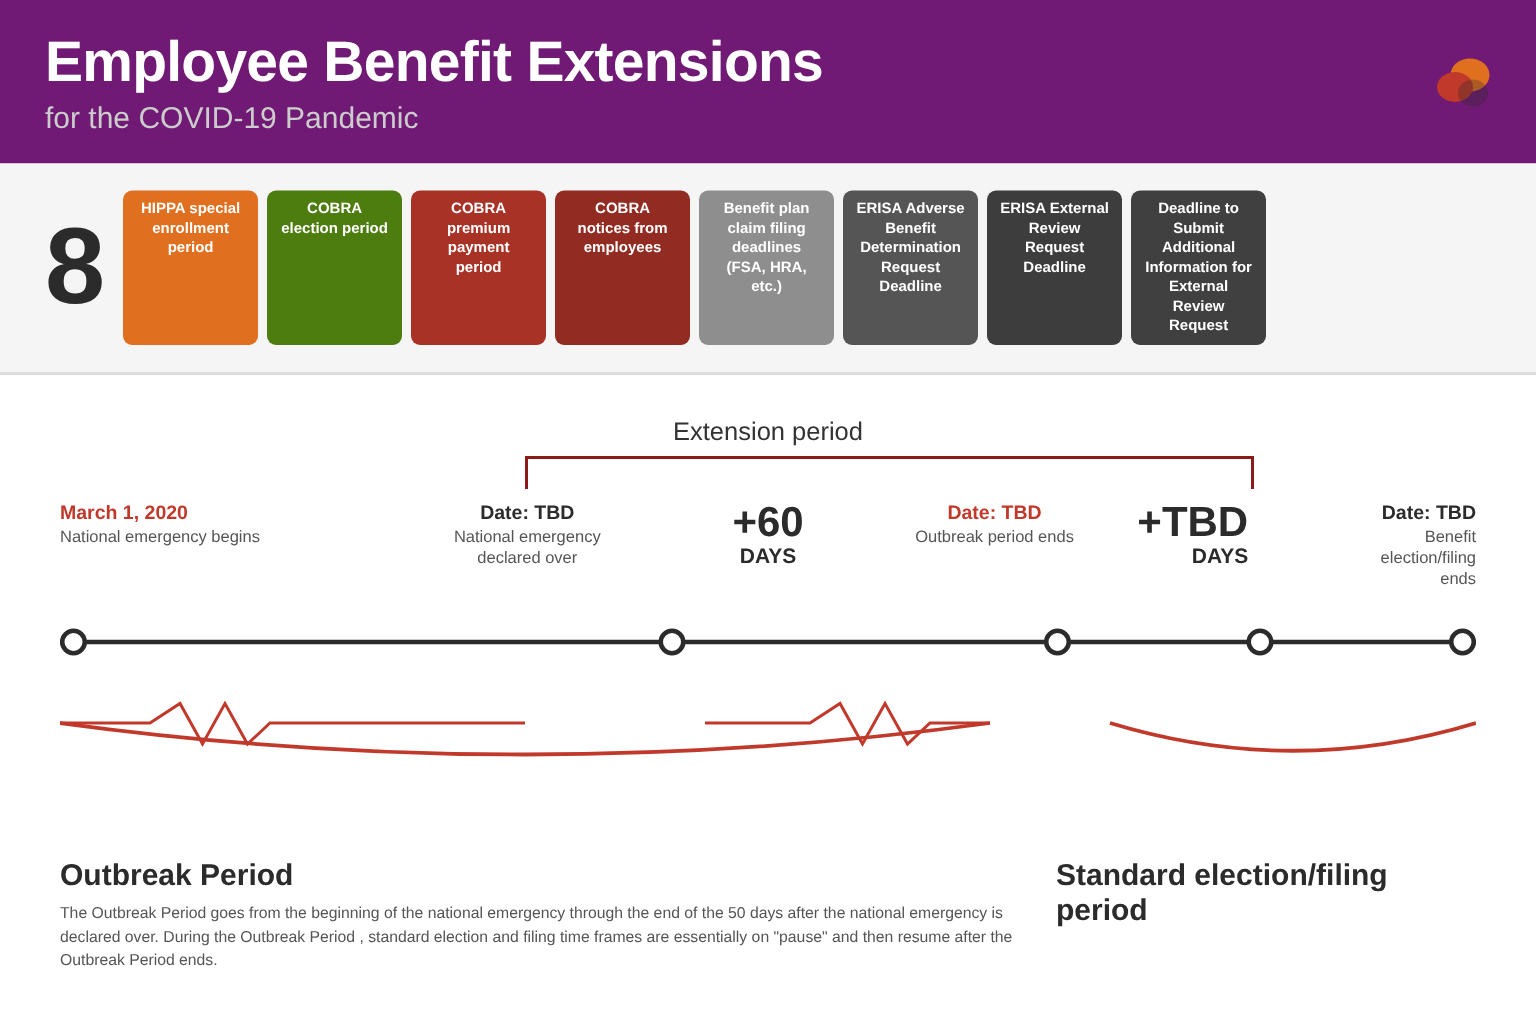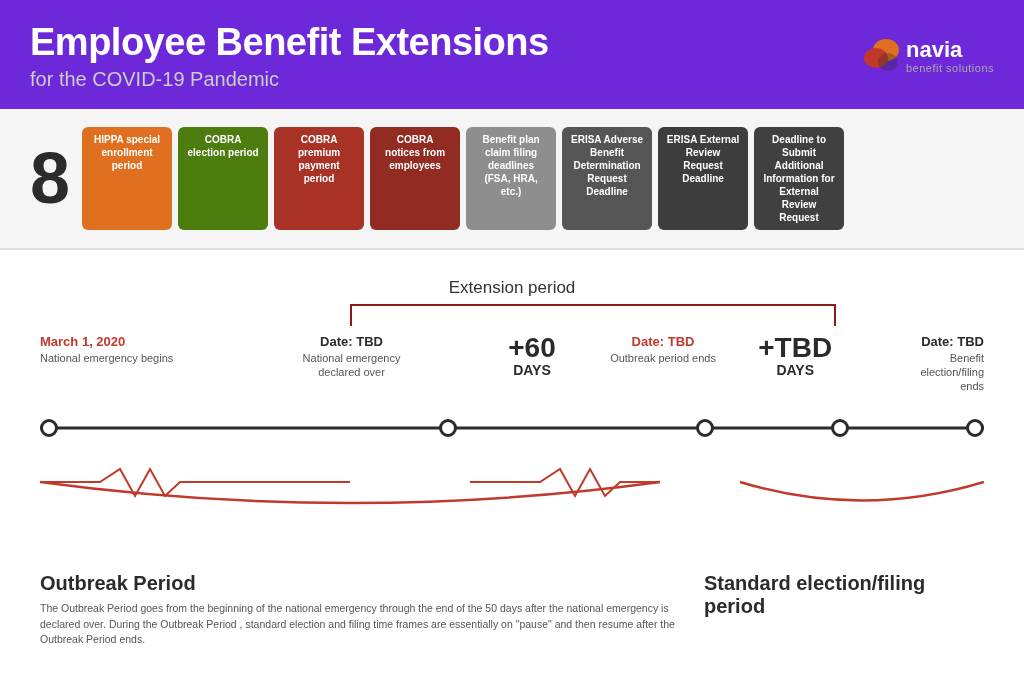--- a/index.html
+++ b/index.html
@@ -6,21 +6,21 @@
     body {
       width: 1024px;
       height: 683px;
       font-family: Arial, Helvetica, sans-serif;
       background: #fff;
       overflow: hidden;
     }
 
     
     .header {
-      background: #6d28d9;
+      background: #701a75;
       padding: 22px 30px 18px 30px;
       display: flex;
       justify-content: space-between;
       align-items: center;
     }
     .header-titles {}
     .header-titles h1 {
       color: #fff;
       font-size: 38px;
       font-weight: 900;
@@ -251,24 +251,20 @@
   <div class="header-titles">
     <h1>Employee Benefit Extensions</h1>
     <h2>for the COVID-19 Pandemic</h2>
   </div>
   <div class="logo">
     <svg class="logo-bird" viewBox="0 0 42 36" xmlns="http://www.w3.org/2000/svg">
       <ellipse cx="28" cy="12" rx="13" ry="11" fill="#e07020"></ellipse>
       <ellipse cx="18" cy="20" rx="12" ry="10" fill="#c0392b"></ellipse>
       <ellipse cx="30" cy="24" rx="10" ry="9" fill="#2b2b2b" opacity="0.3"></ellipse>
     </svg>
-    <div class="logo-text">
-      <span class="logo-navia">navia</span>
-      <span class="logo-sub">benefit solutions</span>
-    </div>
   </div>
 </div>
 
 <div class="benefits-bar">
   <span class="number-badge">8</span>
   <div class="benefit-tags">
     <div class="tag tag-orange">HIPPA special enrollment period</div>
     <div class="tag tag-red1">COBRA election period</div>
     <div class="tag tag-red2">COBRA premium payment period</div>
     <div class="tag tag-red3">COBRA notices from employees</div>
@@ -291,31 +287,31 @@
     <div class="tl-above-item" style="left:0%; transform:translateX(0); text-align:left;">
       <div class="tl-date tl-date-red">March 1, 2020</div>
       <div class="tl-sublabel">National emergency begins</div>
     </div>
 
     <div class="tl-above-item" style="left:33%; text-align:center;">
       <div class="tl-date tl-date-dark">Date: TBD</div>
       <div class="tl-sublabel">National emergency<br>declared over</div>
     </div>
 
-    <div class="tl-above-item" style="left:50%; text-align:center;margin-left:20px;">
+    <div class="tl-above-item" style="left:50%; text-align:center;">
       <div class="tl-big">+60</div>
       <div class="tl-big-sub">DAYS</div>
     </div>
 
     <div class="tl-above-item" style="left:66%; text-align:center;">
       <div class="tl-date tl-date-red">Date: TBD</div>
       <div class="tl-sublabel">Outbreak period ends</div>
     </div>
 
-    <div class="tl-above-item" style="left:80%; text-align:center;">
+    <div class="tl-above-item" style="left:80%; text-align:right;">
       <div class="tl-big">+TBD</div>
       <div class="tl-big-sub">DAYS</div>
     </div>
 
     <div class="tl-above-item" style="left:100%; transform:translateX(-100%); text-align:right;">
       <div class="tl-date tl-date-dark">Date: TBD</div>
       <div class="tl-sublabel">Benefit<br>election/filing ends</div>
     </div>
   </div>
 

